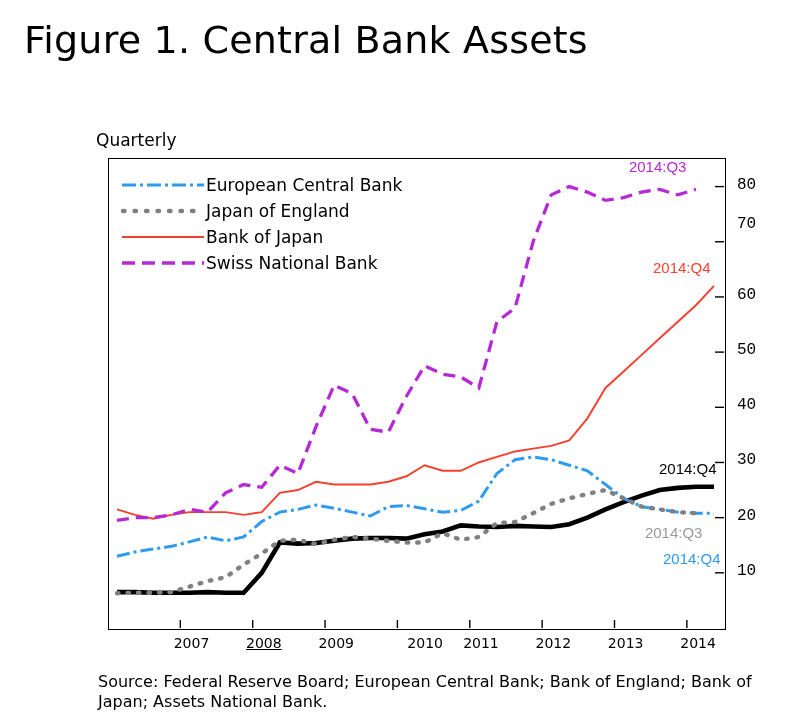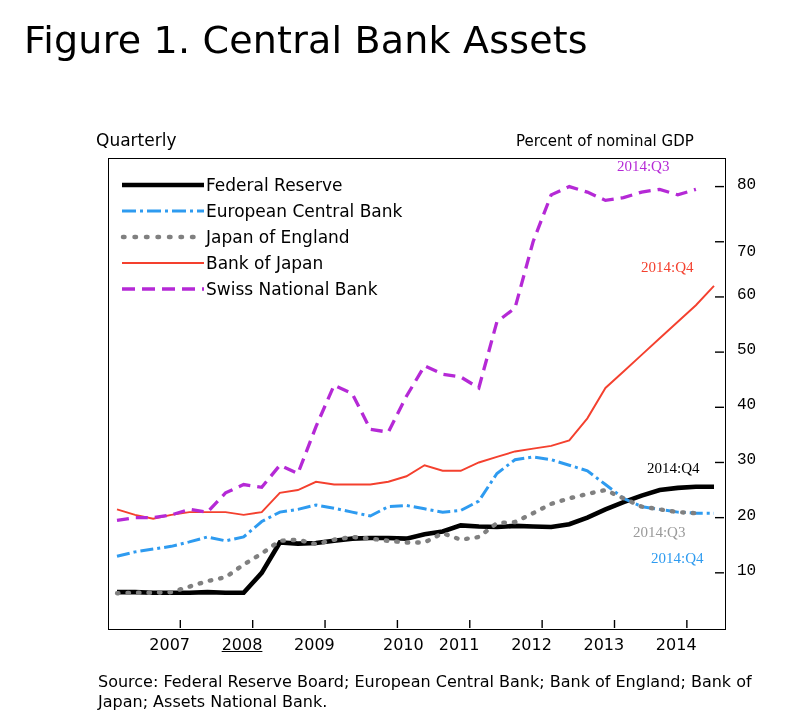--- a/index.html
+++ b/index.html
@@ -88,51 +88,51 @@
   
   .ytick {
     position: absolute;
     font-size: 16px;
     font-family: Liberation Mono, monospace;
     text-align: left;
   }
   
   .xtick {
     position: absolute;
-    font-size: 16px;
-    font-family: "DejaVu Sans", sans-serif;
-    text-align: left;
+    font-size: 14px;
+    font-family: "DejaVu Sans", sans-serif;
+    text-align: right;
     width: 60px;
   }
   
   .annot {
     position: absolute;
     font-size: 15px;
-    font-family: Liberation Serif, serif;
+    font-family: Liberation Sans, sans-serif;
     white-space: nowrap;
+    margin-left: 12px;
   }
   #source {
     position: absolute;
     left: 98px;
     top: 672px;
     width: 660px;
     font-size: 16px;
     line-height: 1.25;
     font-family: "DejaVu Sans", sans-serif;
   }
 </style>
 </head>
 <body>
 
 <div id="page">
 
   <div id="fig-title">Figure 1. Central Bank Assets</div>
 
   <div id="label-quarterly">Quarterly</div>
-  <div id="label-units">Percent of nominal GDP</div>
 
   <div id="plot">
     <svg id="chart-svg" width="615" height="469" viewBox="0 0 615 469">
       <g id="series-layer">
           <path d="M8.00 433.14 L26.09 433.14 L44.18 433.69 L62.27 433.69 L80.36 433.69 L98.45 433.14 L116.55 433.69 L134.64 433.69 L152.73 413.82 L170.82 383.48 L188.91 384.58 L207.00 384.03 L225.09 381.82 L243.18 379.61 L261.27 379.06 L279.36 379.06 L297.45 379.61 L315.55 375.20 L333.64 372.44 L351.73 366.37 L369.82 367.48 L387.91 368.03 L406.00 366.92 L424.09 367.48 L442.18 368.03 L460.27 365.27 L478.36 358.65 L496.45 350.37 L514.55 343.20 L532.64 336.58 L550.73 331.06 L568.82 328.85 L586.91 327.75 L605.00 327.75" fill="none" stroke="#000000" stroke-width="4.6"></path>
           <path d="M8.00 397.27 L26.09 392.86 L44.18 390.10 L62.27 387.34 L80.36 382.92 L98.45 377.96 L116.55 381.82 L134.64 377.96 L152.73 362.51 L170.82 353.13 L188.91 350.37 L207.00 345.96 L225.09 349.27 L243.18 353.13 L261.27 356.99 L279.36 347.61 L297.45 346.51 L315.55 349.82 L333.64 353.13 L351.73 351.47 L369.82 342.09 L387.91 314.51 L406.00 300.71 L424.09 297.95 L442.18 300.71 L460.27 306.23 L478.36 311.75 L496.45 325.54 L514.55 339.34 L532.64 347.61 L550.73 350.37 L568.82 353.13 L586.91 354.23 L605.00 354.23" fill="none" stroke="#2e9bf0" stroke-width="3" stroke-dasharray="13,4,3,4"></path>
           <path d="M8.00 434.24 L26.09 433.69 L44.18 433.69 L62.27 433.14 L80.36 427.62 L98.45 422.10 L116.55 418.24 L134.64 405.55 L152.73 394.51 L170.82 381.82 L188.91 380.72 L207.00 385.13 L225.09 380.72 L243.18 377.96 L261.27 379.61 L279.36 381.82 L297.45 383.48 L315.55 383.48 L333.64 374.10 L351.73 380.72 L369.82 377.96 L387.91 364.16 L406.00 363.06 L424.09 354.23 L442.18 344.85 L460.27 339.34 L478.36 334.92 L496.45 331.06 L514.55 339.34 L532.64 347.61 L550.73 350.37 L568.82 353.13 L586.91 354.23" fill="none" stroke="#808080" stroke-width="4.4" stroke-dasharray="1.5,9" stroke-linecap="round"></path>
           <path d="M8.00 350.37 L26.09 355.89 L44.18 359.75 L62.27 355.89 L80.36 353.13 L98.45 353.13 L116.55 353.13 L134.64 355.89 L152.73 353.13 L170.82 333.82 L188.91 331.06 L207.00 322.78 L225.09 325.54 L243.18 325.54 L261.27 325.54 L279.36 322.78 L297.45 317.26 L315.55 306.23 L333.64 311.75 L351.73 311.75 L369.82 303.47 L387.91 297.95 L406.00 292.44 L424.09 289.68 L442.18 286.92 L460.27 281.40 L478.36 259.33 L496.45 228.98 L514.55 212.43 L532.64 195.88 L550.73 179.32 L568.82 162.77 L586.91 146.22 L605.00 126.91" fill="none" stroke="#f4402e" stroke-width="1.9"></path>
           <path d="M8.00 361.41 L26.09 358.65 L44.18 358.65 L62.27 355.89 L80.36 350.37 L98.45 353.13 L116.55 333.82 L134.64 325.54 L152.73 328.30 L170.82 306.23 L188.91 314.51 L207.00 267.61 L225.09 226.22 L243.18 234.50 L261.27 270.36 L279.36 273.12 L297.45 237.26 L315.55 206.91 L333.64 215.19 L351.73 217.95 L369.82 228.98 L387.91 162.77 L406.00 148.98 L424.09 82.76 L442.18 35.86 L460.27 27.59 L478.36 33.11 L496.45 41.38 L514.55 38.62 L532.64 33.11 L550.73 30.35 L568.82 35.86 L586.91 30.35" fill="none" stroke="#b529d6" stroke-width="3.3" stroke-dasharray="12,7"></path>
         </g>
@@ -154,28 +154,20 @@
           <line x1="505.5" x2="505.5" y1="469" y2="461" stroke="#000" stroke-width="1.4"></line>
           <line x1="577.8636363636364" x2="577.8636363636364" y1="469" y2="461" stroke="#000" stroke-width="1.4"></line>
         </g>
     </svg>
   </div>
 
   <div id="legend">
     <div class="legend-row">
       <span class="legend-key">
         <svg width="86" height="20">
-            <line x1="2" y1="10" x2="84" y2="10" stroke="#000000" stroke-width="4.5"></line>
-          </svg>
-      </span>
-      <span class="legend-label">Federal Reserve</span>
-    </div>
-    <div class="legend-row">
-      <span class="legend-key">
-        <svg width="86" height="20">
             <line x1="2" y1="10" x2="84" y2="10" stroke="#2e9bf0" stroke-width="3.2" stroke-dasharray="14,4,3,4"></line>
           </svg>
       </span>
       <span class="legend-label">European Central Bank</span>
     </div>
     <div class="legend-row">
       <span class="legend-key">
         <svg width="86" height="20">
             <line x1="3" y1="10" x2="83" y2="10" stroke="#808080" stroke-width="4.5" stroke-dasharray="1.5,10" stroke-linecap="round"></line>
           </svg>
@@ -201,21 +193,21 @@
   </div>
 
   <div id="source">Source:  Federal Reserve Board; European Central Bank; Bank of England; Bank of Japan; Assets National Bank.</div>
 
 <div class="ytick" style="left: 737px; top: 561.824px;">10</div>
     <div class="ytick" style="left: 737px; top: 506.647px;">20</div>
     <div class="ytick" style="left: 737px; top: 451.471px;">30</div>
     <div class="ytick" style="left: 737px; top: 396.294px;">40</div>
     <div class="ytick" style="left: 737px; top: 341.118px;">50</div>
     <div class="ytick" style="left: 737px; top: 285.941px;">60</div>
-    <div class="ytick" style="left: 737px; top: 243px;">70</div>
+    <div class="ytick" style="left: 737px; top: 215px;">70</div>
     <div class="ytick" style="left: 737px; top: 175.588px;">80</div>
     <div class="xtick" style="left: 149.318px; top: 635px;">2007</div>
     <div class="xtick" style="left: 221.682px; top: 635px; text-decoration: underline;">2008</div>
     <div class="xtick" style="left: 294.045px; top: 635px;">2009</div>
     <div class="xtick" style="left: 383px; top: 635px;">2010</div>
     <div class="xtick" style="left: 438.773px; top: 635px;">2011</div>
     <div class="xtick" style="left: 511.136px; top: 635px;">2012</div>
     <div class="xtick" style="left: 583.5px; top: 635px;">2013</div>
     <div class="xtick" style="left: 655.864px; top: 635px;">2014</div>
     <div class="annot" style="left: 647px; top: 459.748px; color: rgb(0, 0, 0);">2014:Q4</div>

